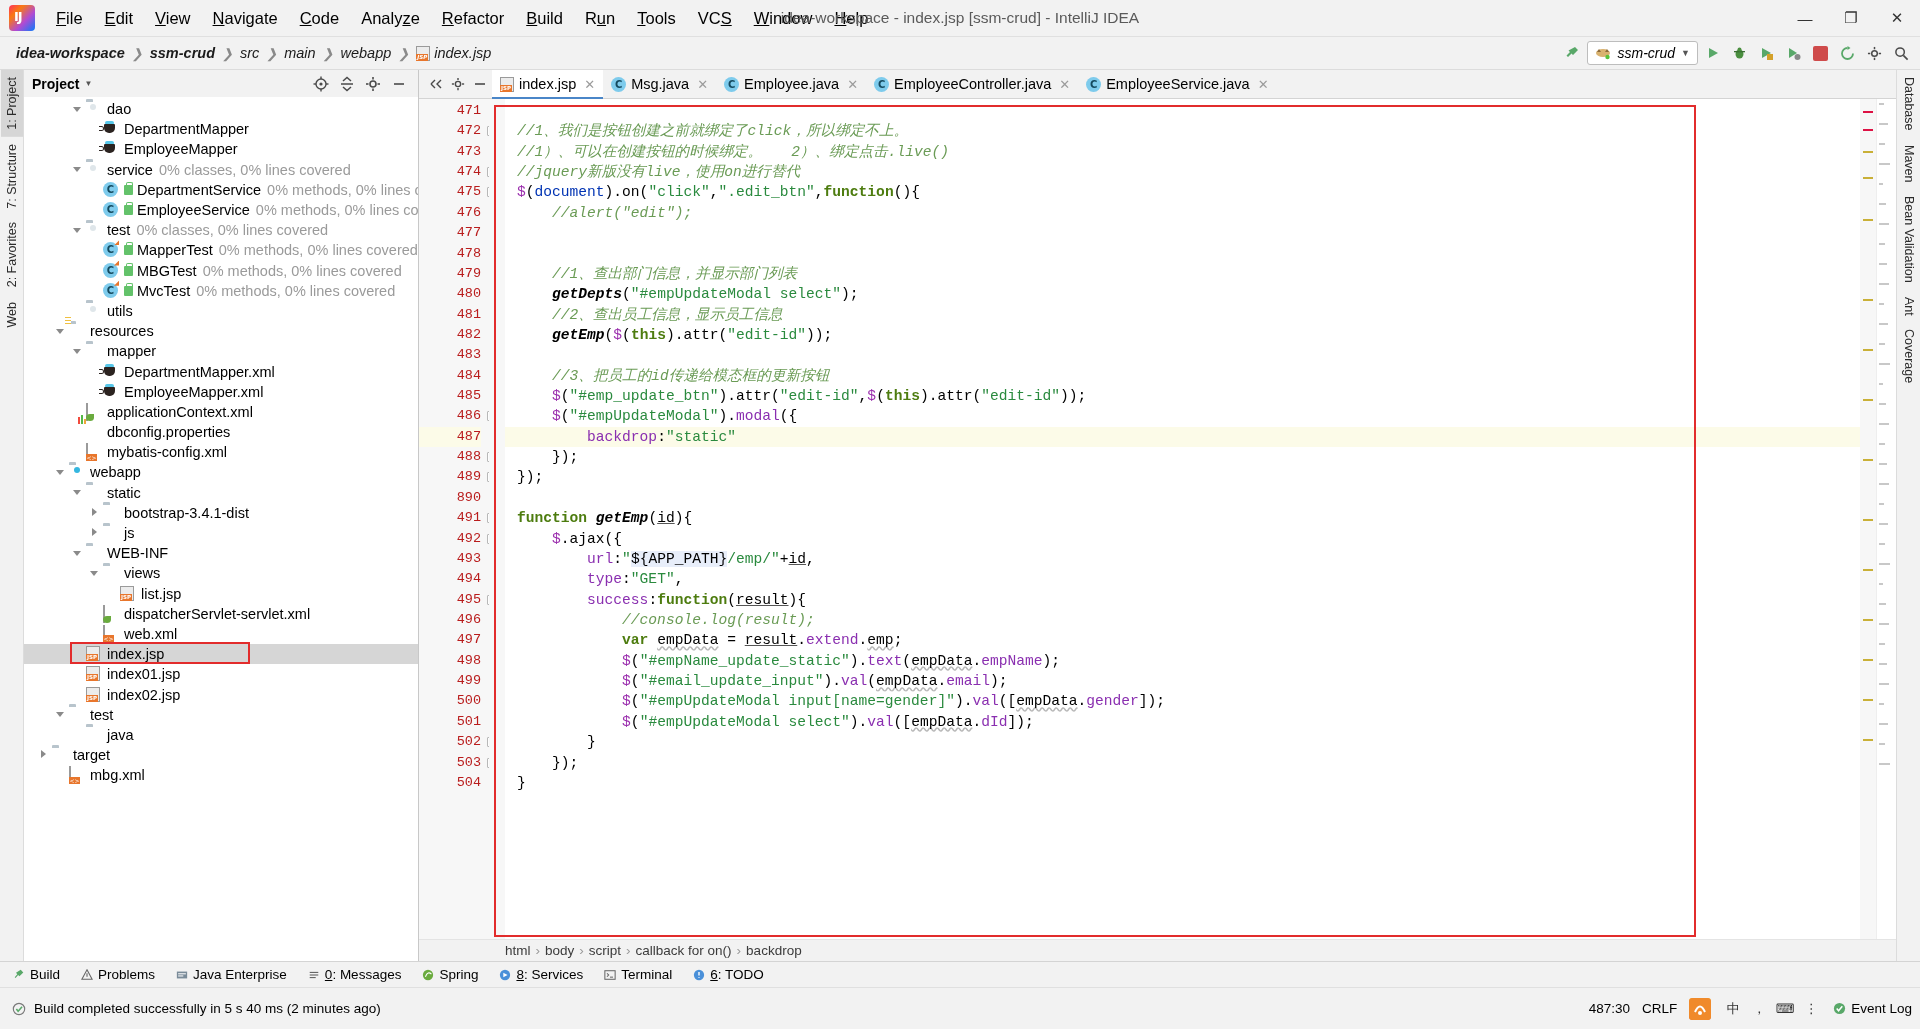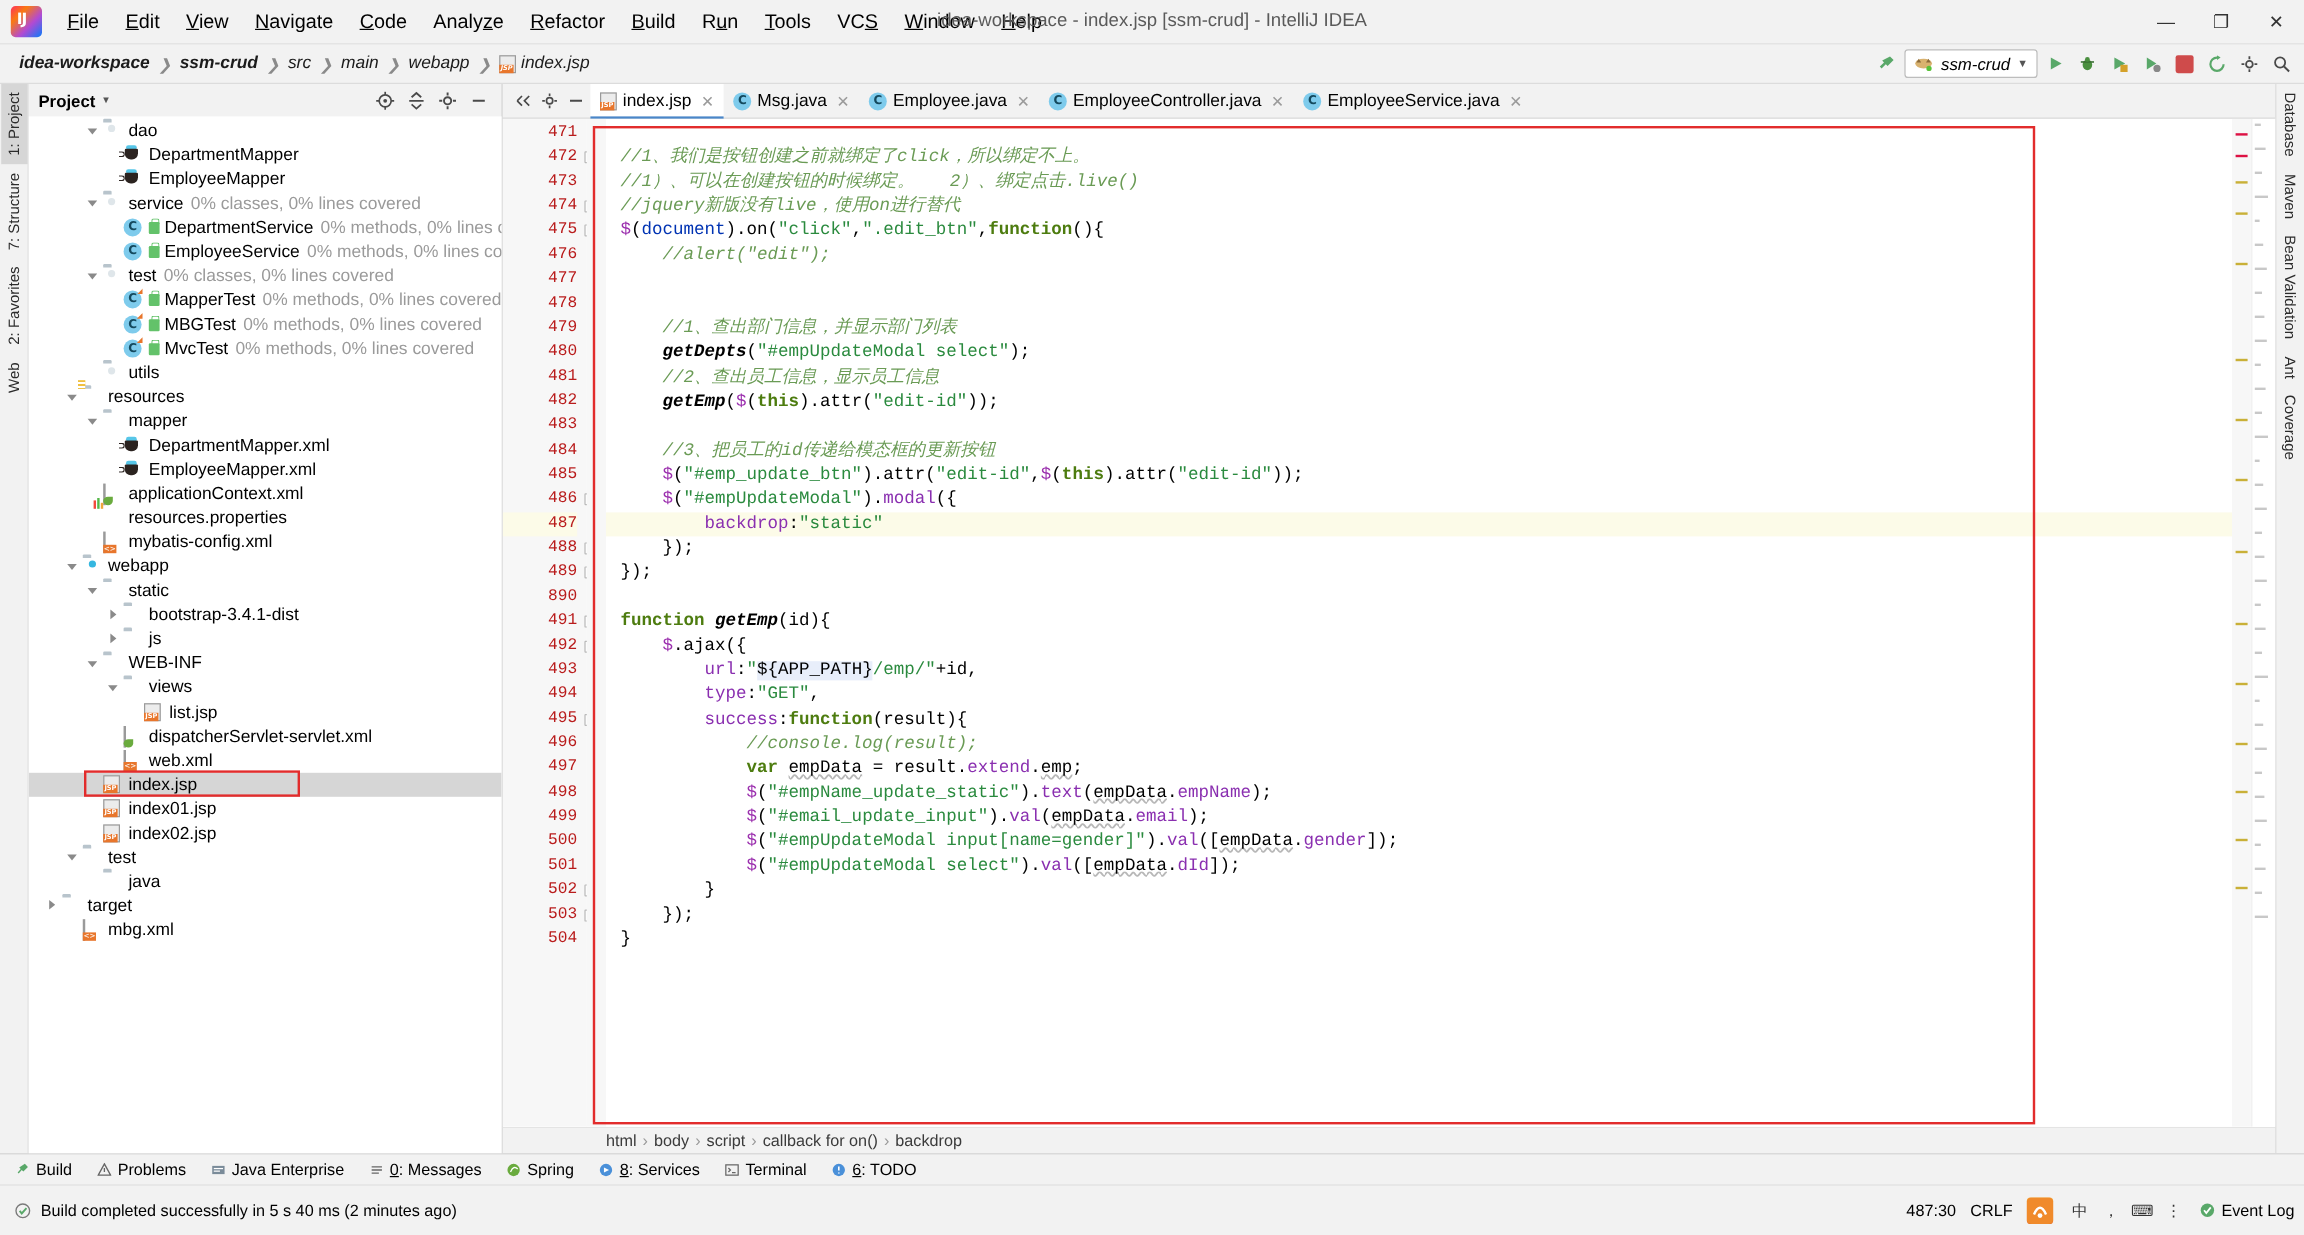--- a/index.html
+++ b/index.html
@@ -160,21 +160,21 @@
      font-family:"Liberation Mono",monospace; font-size:14.6px; }
   .cline { height:20.37px; line-height:20.37px; white-space:pre; padding-left:12px; }
   .cline.cur { background:#fcfbe8; }
   .cmt { color:#6a9b55; font-style:italic; }
   .kw { color:#4d7c0f; font-weight:bold; }
   .str { color:#2a8a3e; }
   .fn { color:#000; font-style:italic; font-weight:bold; }
   .dollar { color:#9b2fae; }
   .prop { color:#8a2fb0; }
   .ths { color:#0033b3; }
-  .param { text-decoration-color:#555; }
+  .param { text-decoration:underline; text-decoration-color:#555; }
   .wavy { text-decoration:underline wavy #b8b8b8; text-decoration-skip-ink:none; }
   .elhl { background:#e8eefa; }
 
   .bcrumb { height:22px; background:#f2f2f2; display:flex; align-items:center;
      padding-left:86px; font-size:13.5px; color:#3b3b3b; gap:5px; flex:none;
      border-top:1px solid #e4e4e4; }
   .bcrumb .s { color:#9a9a9a; }
 
   .mmap { width:20px; background:#fff; flex:none; position:relative;
           border-left:1px solid #eee; }
@@ -480,21 +480,21 @@
             <span class="lbl">EmployeeMapper.xml</span>
           </div>
           <div class="row" style="padding-left: 48px;">
             <span class="arw "></span>
             <span class="ic"><span class="xml spr"></span></span>
             <span class="lbl">applicationContext.xml</span>
           </div>
           <div class="row" style="padding-left: 48px;">
             <span class="arw "></span>
             <span class="ic"><span class="props"></span></span>
-            <span class="lbl">resources.properties</span>
+            <span class="lbl">dbconfig.properties</span>
           </div>
           <div class="row" style="padding-left: 48px;">
             <span class="arw "></span>
             <span class="ic"><span class="xml"></span></span>
             <span class="lbl">mybatis-config.xml</span>
           </div>
           <div class="row" style="padding-left: 31px;">
             <span class="arw d"></span>
             <span class="ic"><span class="fold web"></span></span>
             <span class="lbl">webapp</span>

